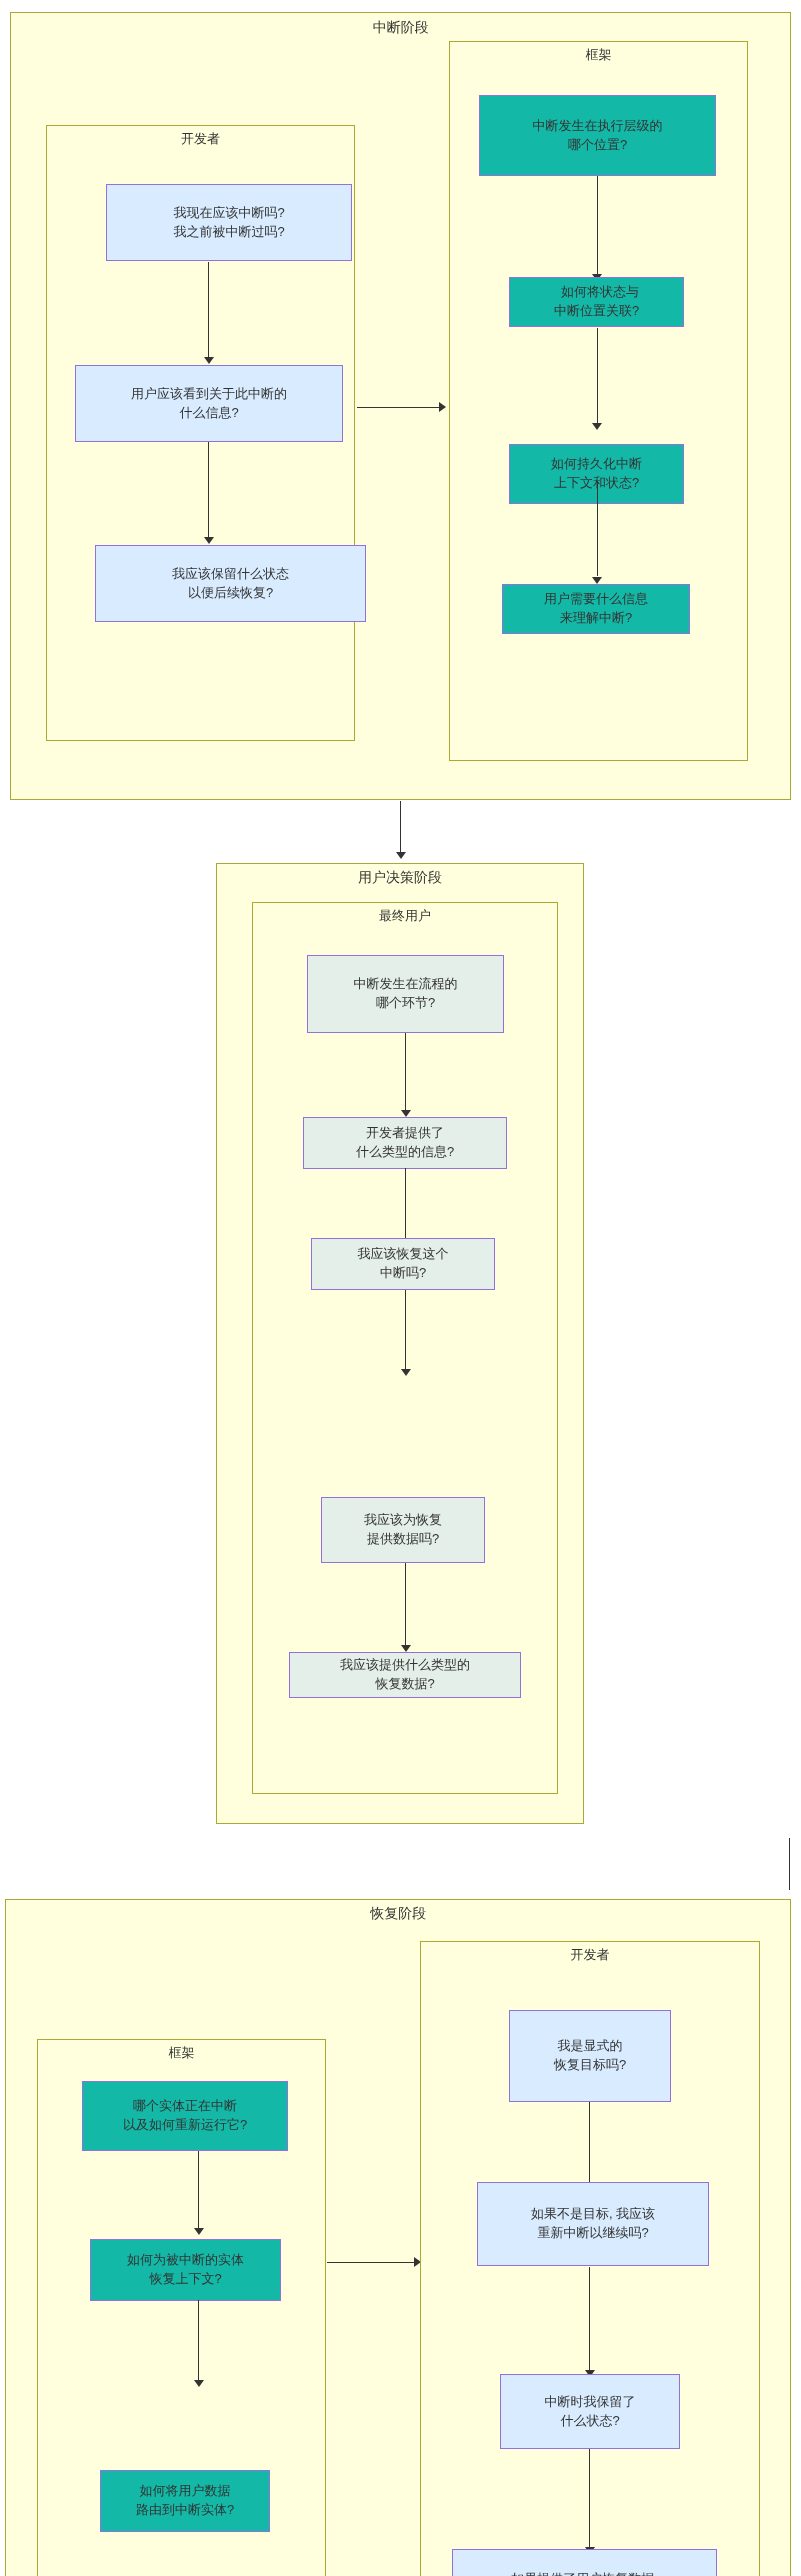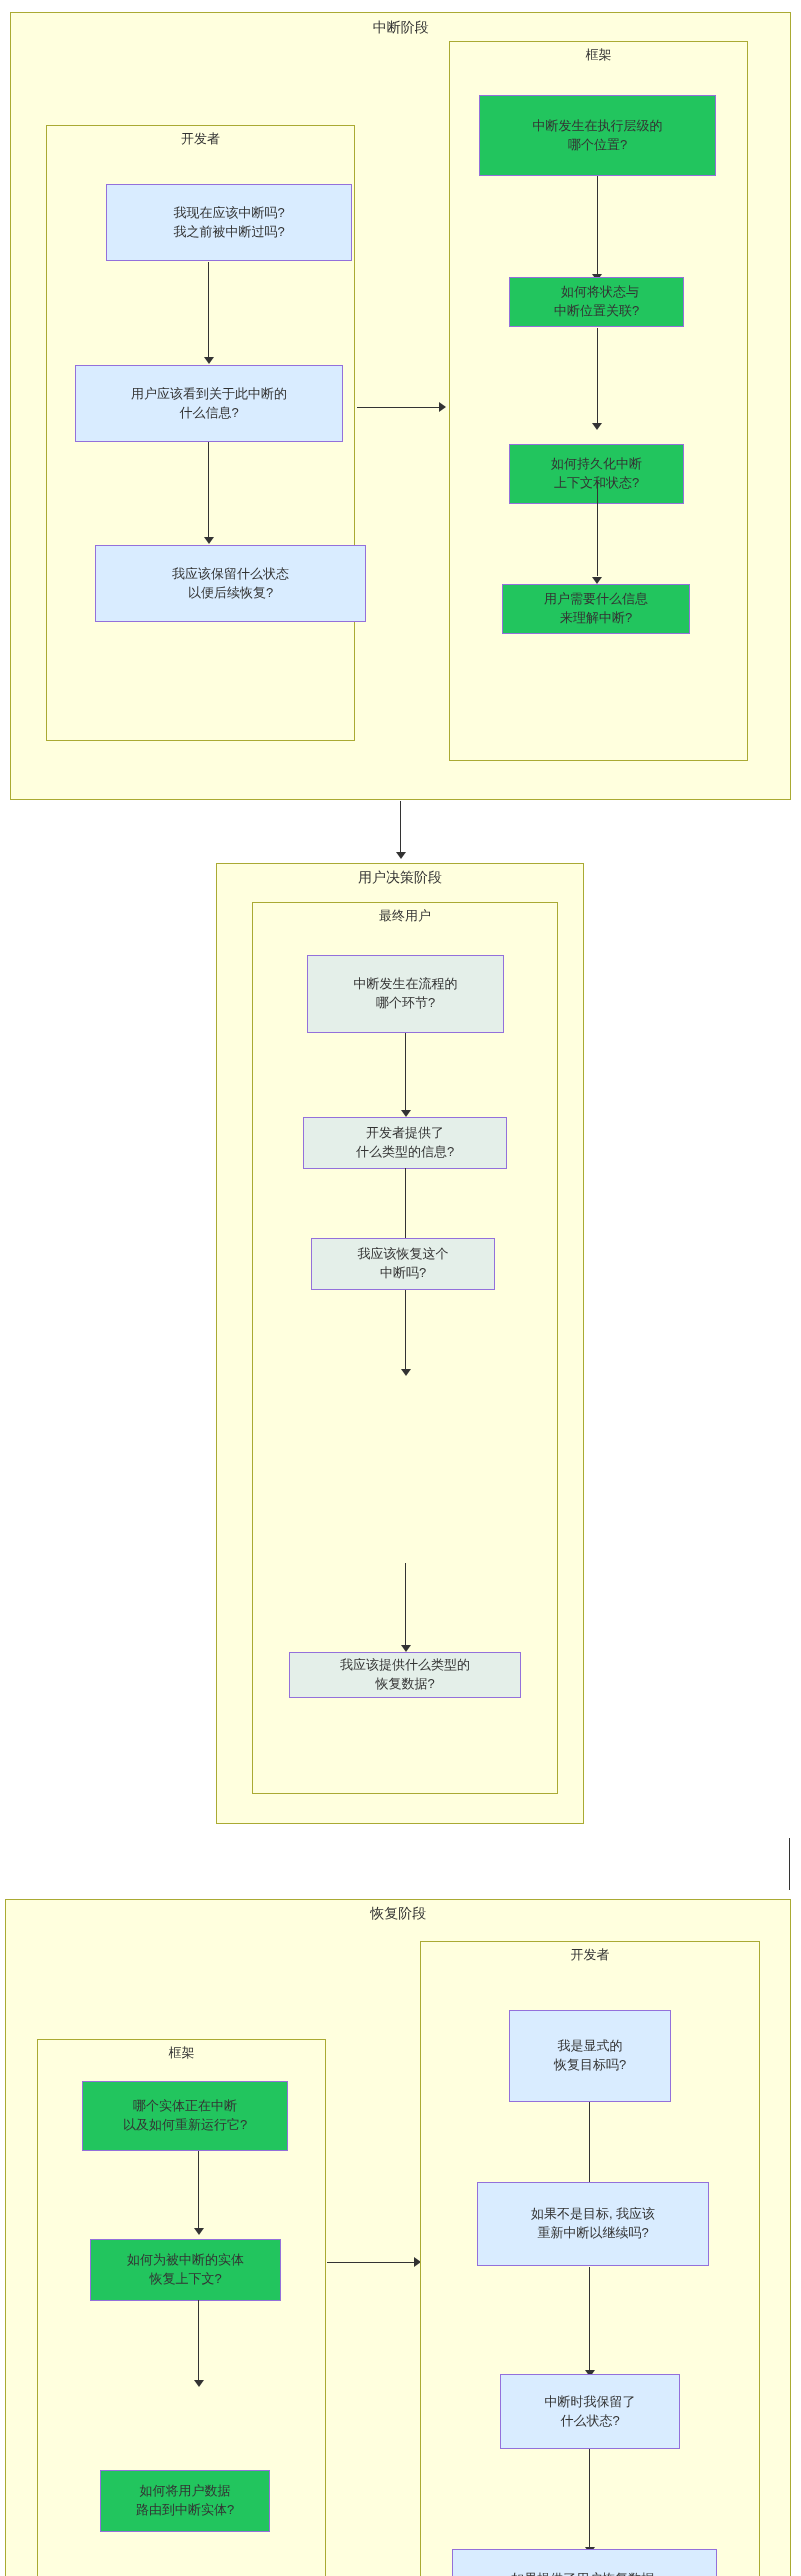--- a/index.html
+++ b/index.html
@@ -62,21 +62,21 @@
     align-items:center;
     justify-content:center;
     text-align:center;
     font-size:13px;
     line-height:1.45;
     color:#333333;
     white-space:pre-line;
     padding:2.1px 4.1px;
   }
   .node.dev{background:#d9ecff;}
-  .node.fw{background:#22c55e;}
+  .node.fw{background:#14b8a6;}
   .node.user{background:#e4efe9;}
 
   
   .vline{
     position:absolute;
     width:0;
     border-left:1.5px solid #333333;
   }
   .hline{
     position:absolute;
@@ -168,20 +168,22 @@
   <div class="node user" style="left:303px; top:1117px; width:204px; height:52px;">开发者提供了
 什么类型的信息?</div>
   <div class="vline" style="left:405px; top:1168px; height:82px;"></div>
   <div class="arrow-down" style="left:401px; top:1251px;"></div>
 
   <div class="node user" style="left:311px; top:1238px; width:184px; height:52px;">我应该恢复这个
 中断吗?</div>
   <div class="vline" style="left:405px; top:1290px; height:80px;"></div>
   <div class="arrow-down" style="left:401px; top:1369px;"></div>
 
+  <div class="node user" style="left:321px; top:1497px; width:164px; height:66px;">我应该为恢复
+提供数据吗?</div>
   <div class="vline" style="left:405px; top:1563px; height:82px;"></div>
   <div class="arrow-down" style="left:401px; top:1645px;"></div>
 
   <div class="node user" style="left:289px; top:1652px; width:232px; height:46px;text-align:center;">我应该提供什么类型的
 恢复数据?</div>
 
   <div class="vline" style="left:785px; top:1824px; height:0px;"></div>
   <div class="vline" style="left:788px; top:1824px; height:0px;"></div>
   <div class="vline" style="left:789px; top:1838px; height:52px;"></div>
 

